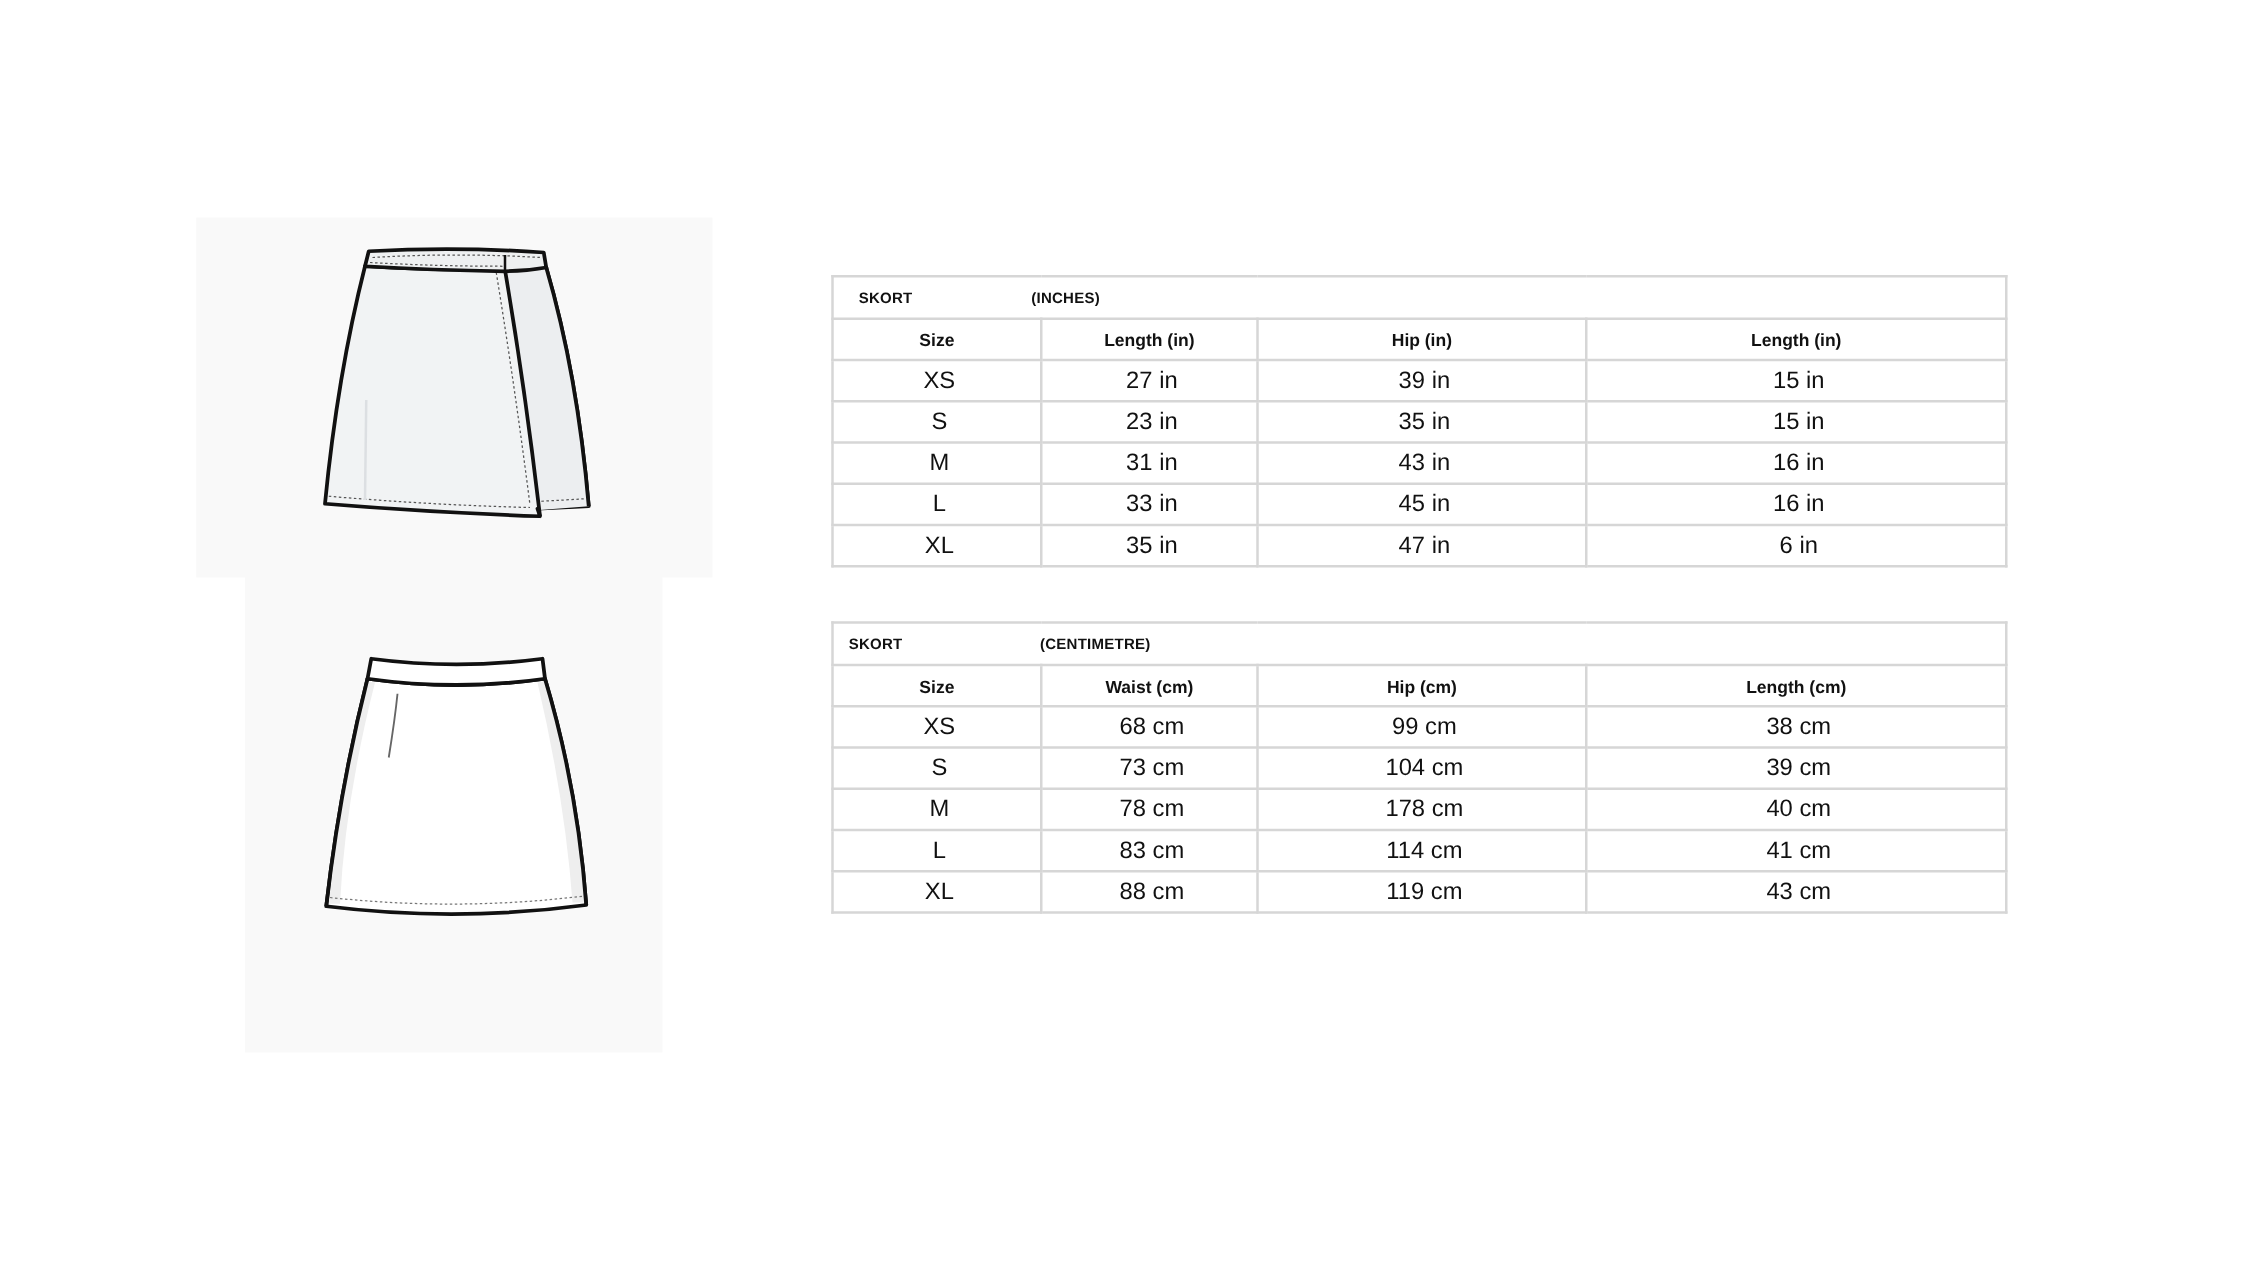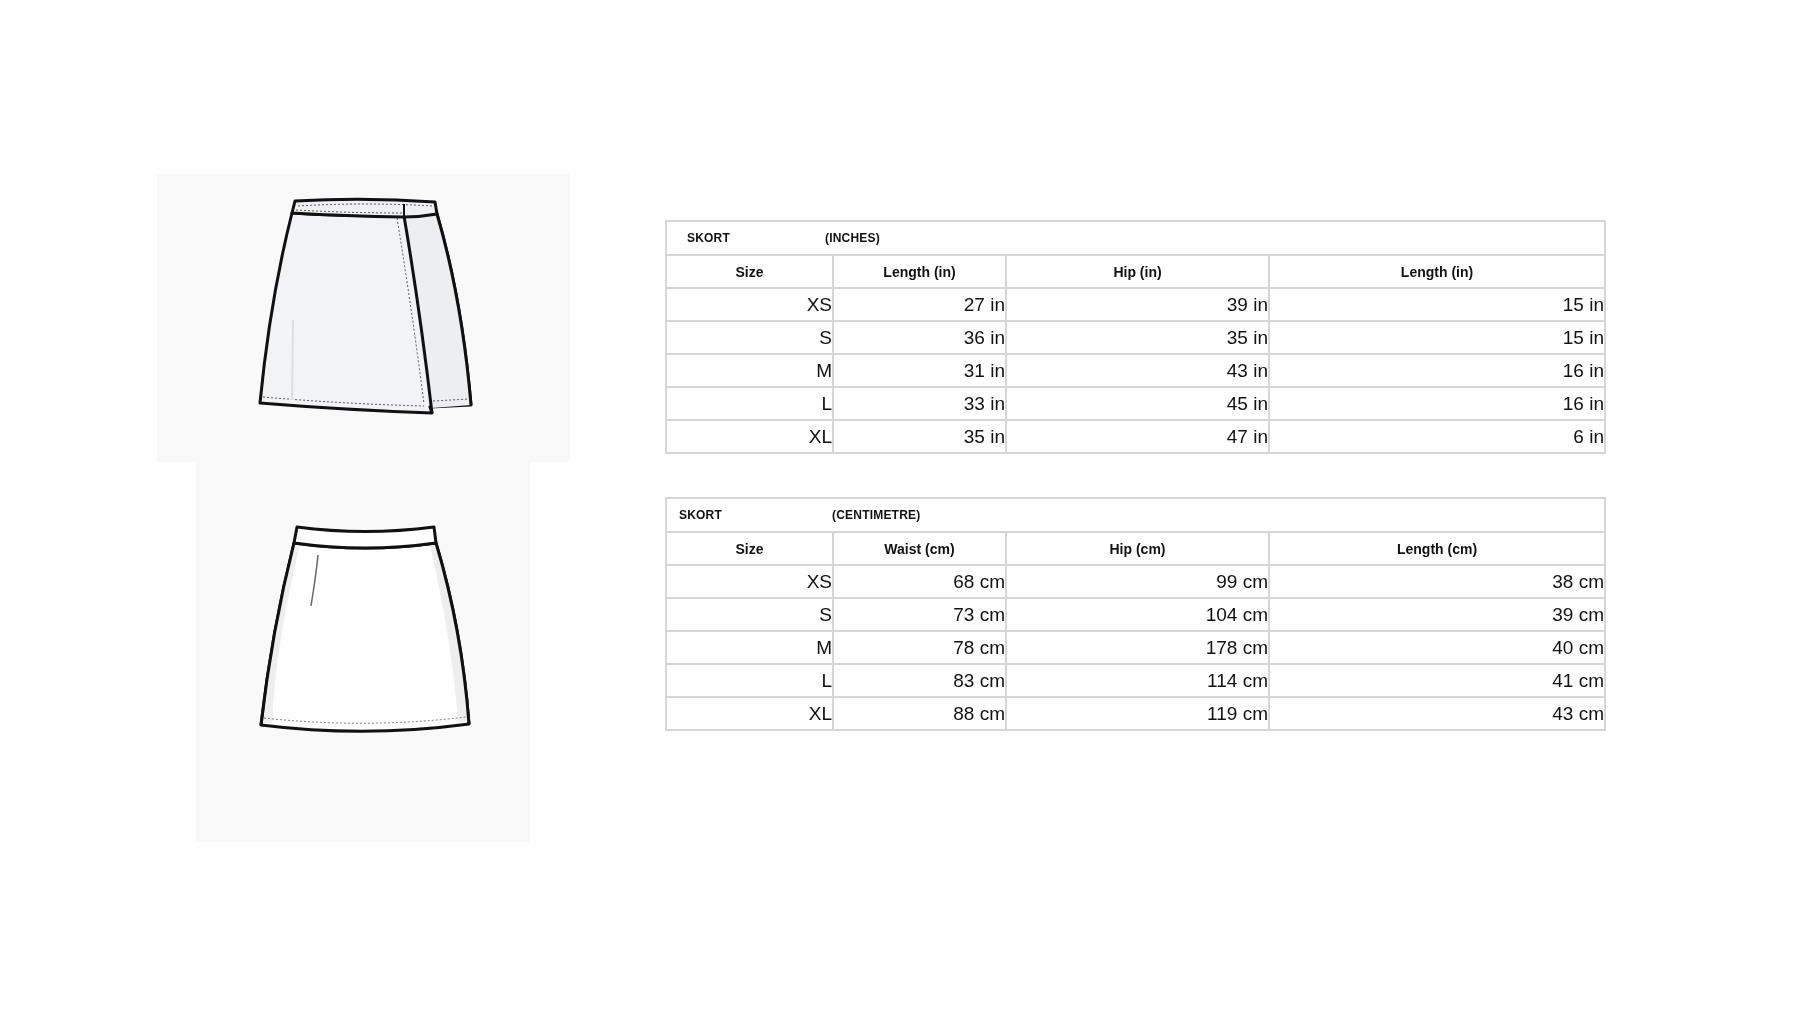--- a/index.html
+++ b/index.html
@@ -72,21 +72,21 @@
   .t-cm .title-name { left: 12px; }
   .t-cm .title-unit { left: 165px; }
   .header-row th {
     font-size: 14px;
     font-weight: bold;
     text-align: center;
   }
   .data-row td {
     font-size: 19px;
     font-weight: normal;
-    text-align: right;
+    text-align: center;
     padding-left: 4px;
   }
 </style>
 </head>
 <body>
 
 <div class="panel panel-front"></div>
 <div class="panel panel-back"></div>
 
 <svg class="skirt" viewBox="0 0 1802 1014" xmlns="http://www.w3.org/2000/svg">
@@ -149,21 +149,21 @@
     <th>Length (in)</th>
   </tr>
   <tr class="data-row">
     <td>XS</td>
     <td>27 in</td>
     <td>39 in</td>
     <td>15 in</td>
   </tr>
   <tr class="data-row">
     <td>S</td>
-    <td>36 in</td>
+    <td>23 in</td>
     <td>35 in</td>
     <td>15 in</td>
   </tr>
   <tr class="data-row">
     <td>M</td>
     <td>31 in</td>
     <td>43 in</td>
     <td>16 in</td>
   </tr>
   <tr class="data-row">

